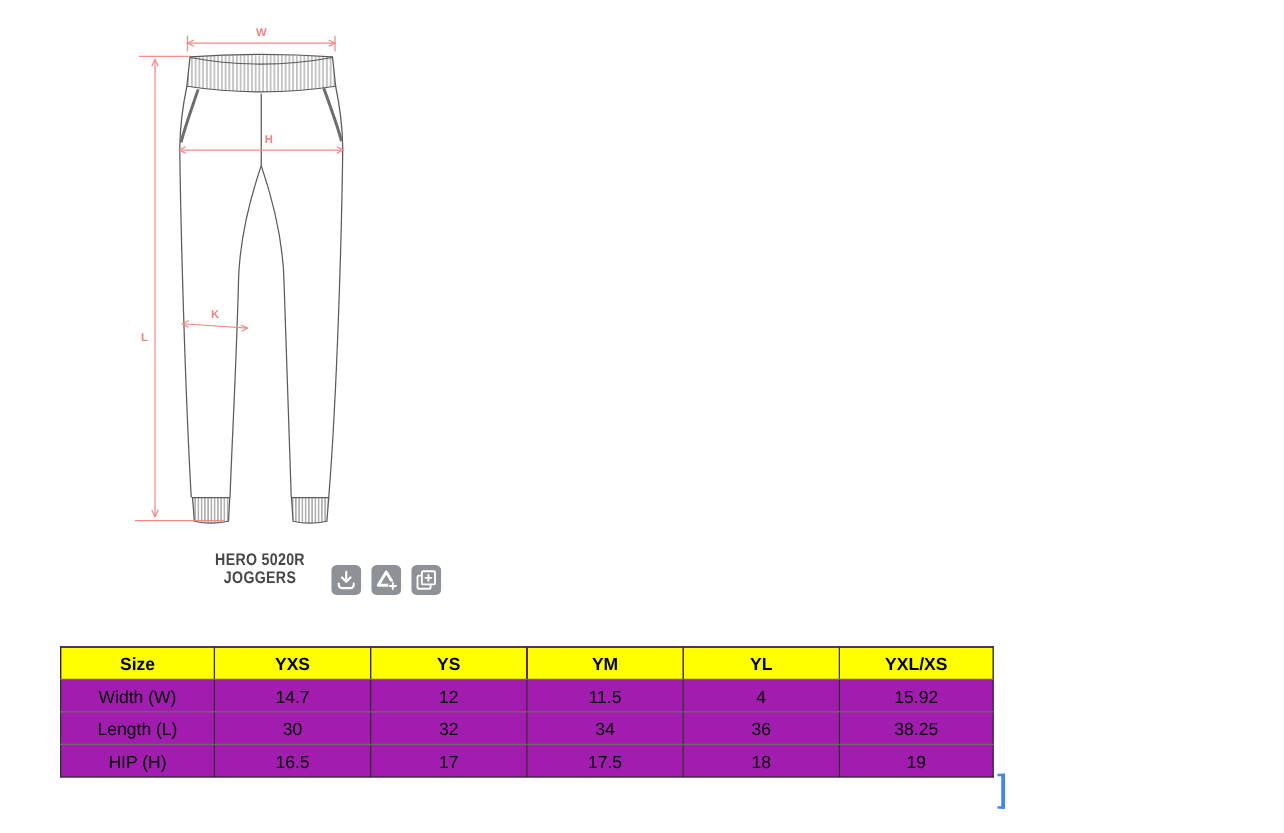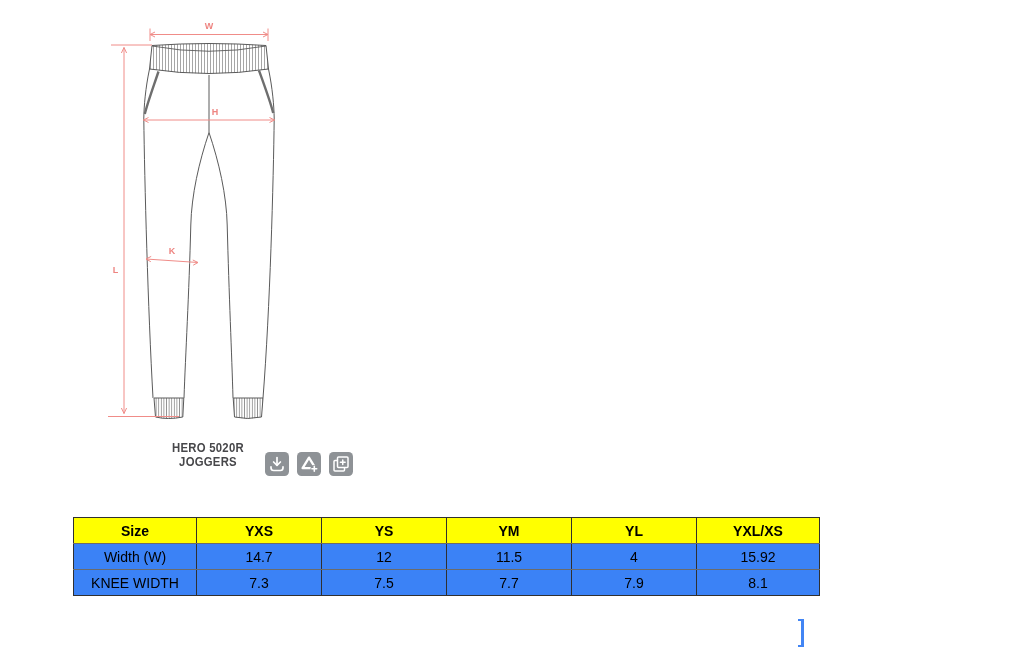--- a/index.html
+++ b/index.html
@@ -14,22 +14,22 @@
                  font-weight:bold;font-size:13.5px;line-height:14px;color:#47474a;
                  transform:scaleX(0.84);transform-origin:50% 0;letter-spacing:0.3px;}
   .product-label span{display:block;}
 
   
   .toolbar{position:absolute;left:265px;top:452px;display:flex;gap:8px;}
   .icon-btn{width:24px;height:24px;padding:0;border:none;background:transparent;cursor:pointer;}
   .icon-btn svg{display:block;}
 
   
-  table.size-chart{position:absolute;left:73px;top:517px;border-collapse:collapse;
-                   table-layout:fixed;font-size:14px;color:#000;background:#3b82f6;}
+  table.size-chart{position:absolute;left:48px;top:517px;border-collapse:collapse;
+                   table-layout:fixed;font-size:14px;color:#000;background:#a21caf;}
   table.size-chart th,table.size-chart td{
       border-left:1px solid #303030;border-right:1px solid #303030;
       border-top:1px solid #6b6b6b;border-bottom:1px solid #6b6b6b;
       height:25px;text-align:center;vertical-align:middle;padding:0;overflow:hidden;}
   table.size-chart thead th{background:#ffff00;font-weight:bold;
       border-top:1px solid #303030;}
   table.size-chart td.rowlabel{font-weight:normal;}
   table.size-chart tr:last-child td{border-bottom:1px solid #303030;}
 
   
@@ -167,25 +167,33 @@
     <tbody>
       <tr>
         <td class="rowlabel">Width (W)</td>
         <td>14.7</td>
         <td>12</td>
         <td>11.5</td>
         <td>4</td>
         <td>15.92</td>
       </tr>
       <tr>
-        <td class="rowlabel">KNEE WIDTH</td>
-        <td>7.3</td>
-        <td>7.5</td>
-        <td>7.7</td>
-        <td>7.9</td>
-        <td>8.1</td>
+        <td class="rowlabel">Length (L)</td>
+        <td>30</td>
+        <td>32</td>
+        <td>34</td>
+        <td>36</td>
+        <td>38.25</td>
+      </tr>
+      <tr>
+        <td class="rowlabel">HIP (H)</td>
+        <td>16.5</td>
+        <td>17</td>
+        <td>17.5</td>
+        <td>18</td>
+        <td>19</td>
       </tr>
     </tbody>
   </table>
 
   <div class="table-cursor"></div>
 
 </div>
 
 </body></html>

